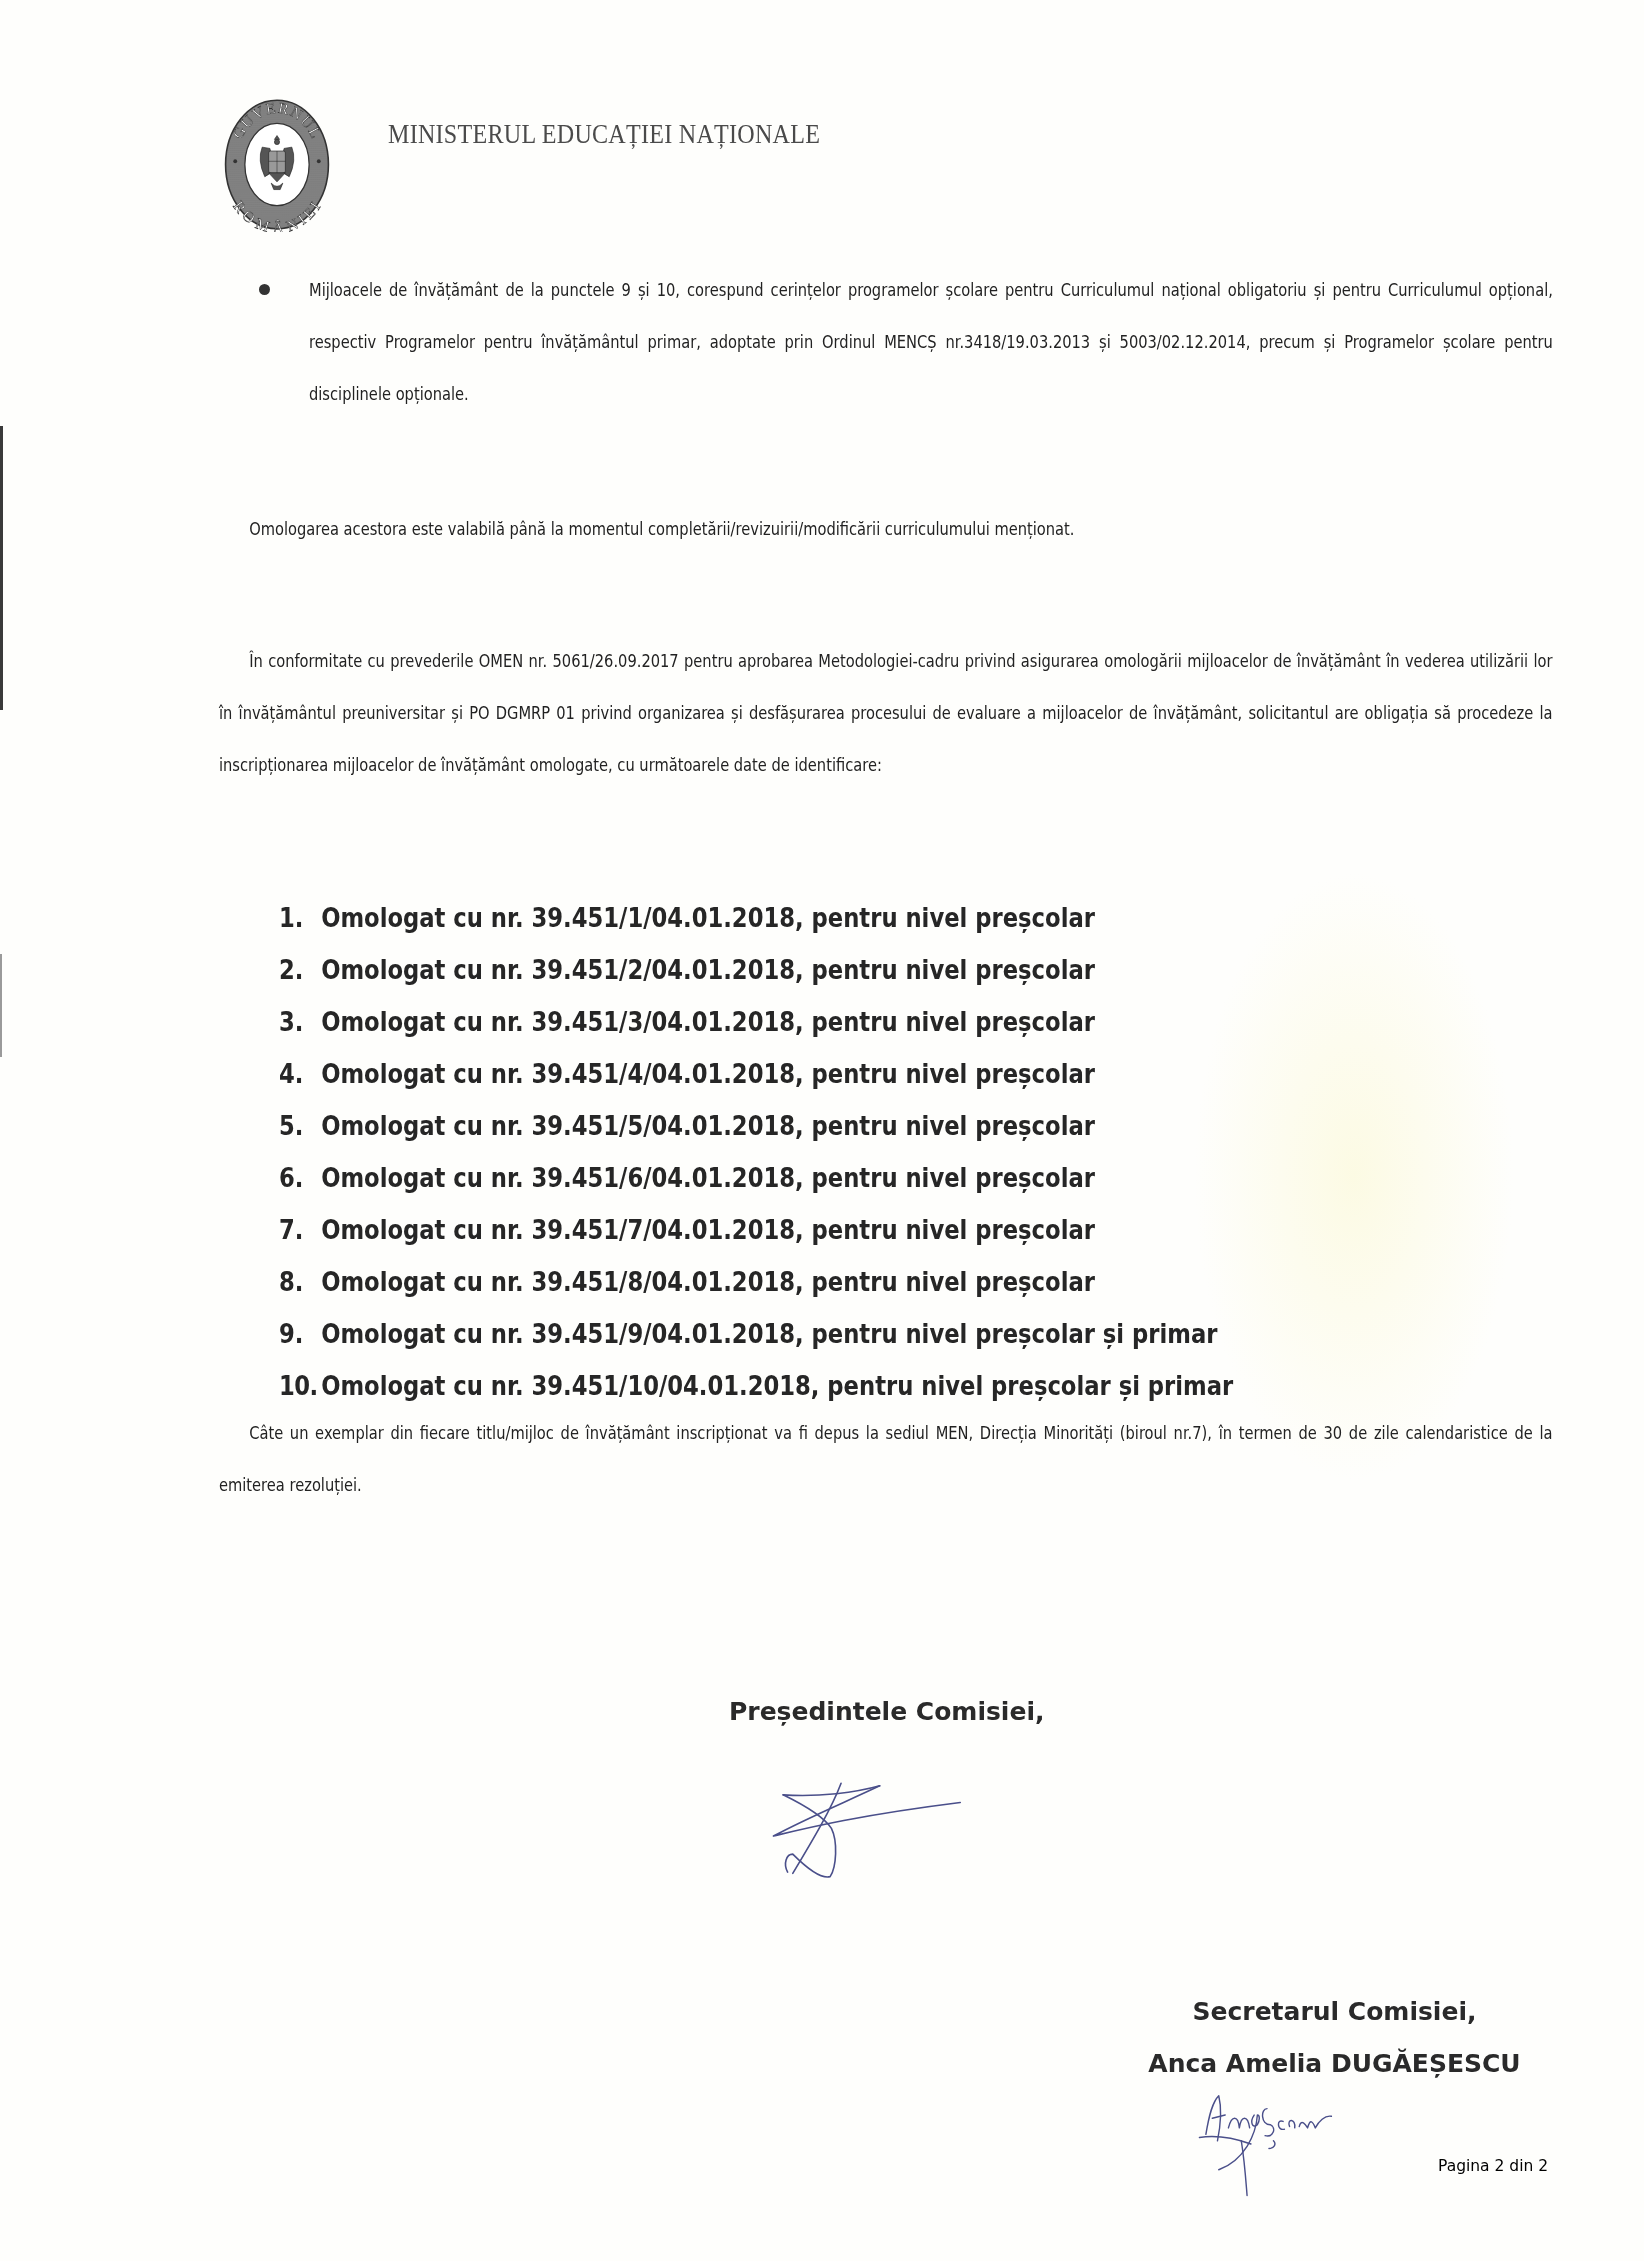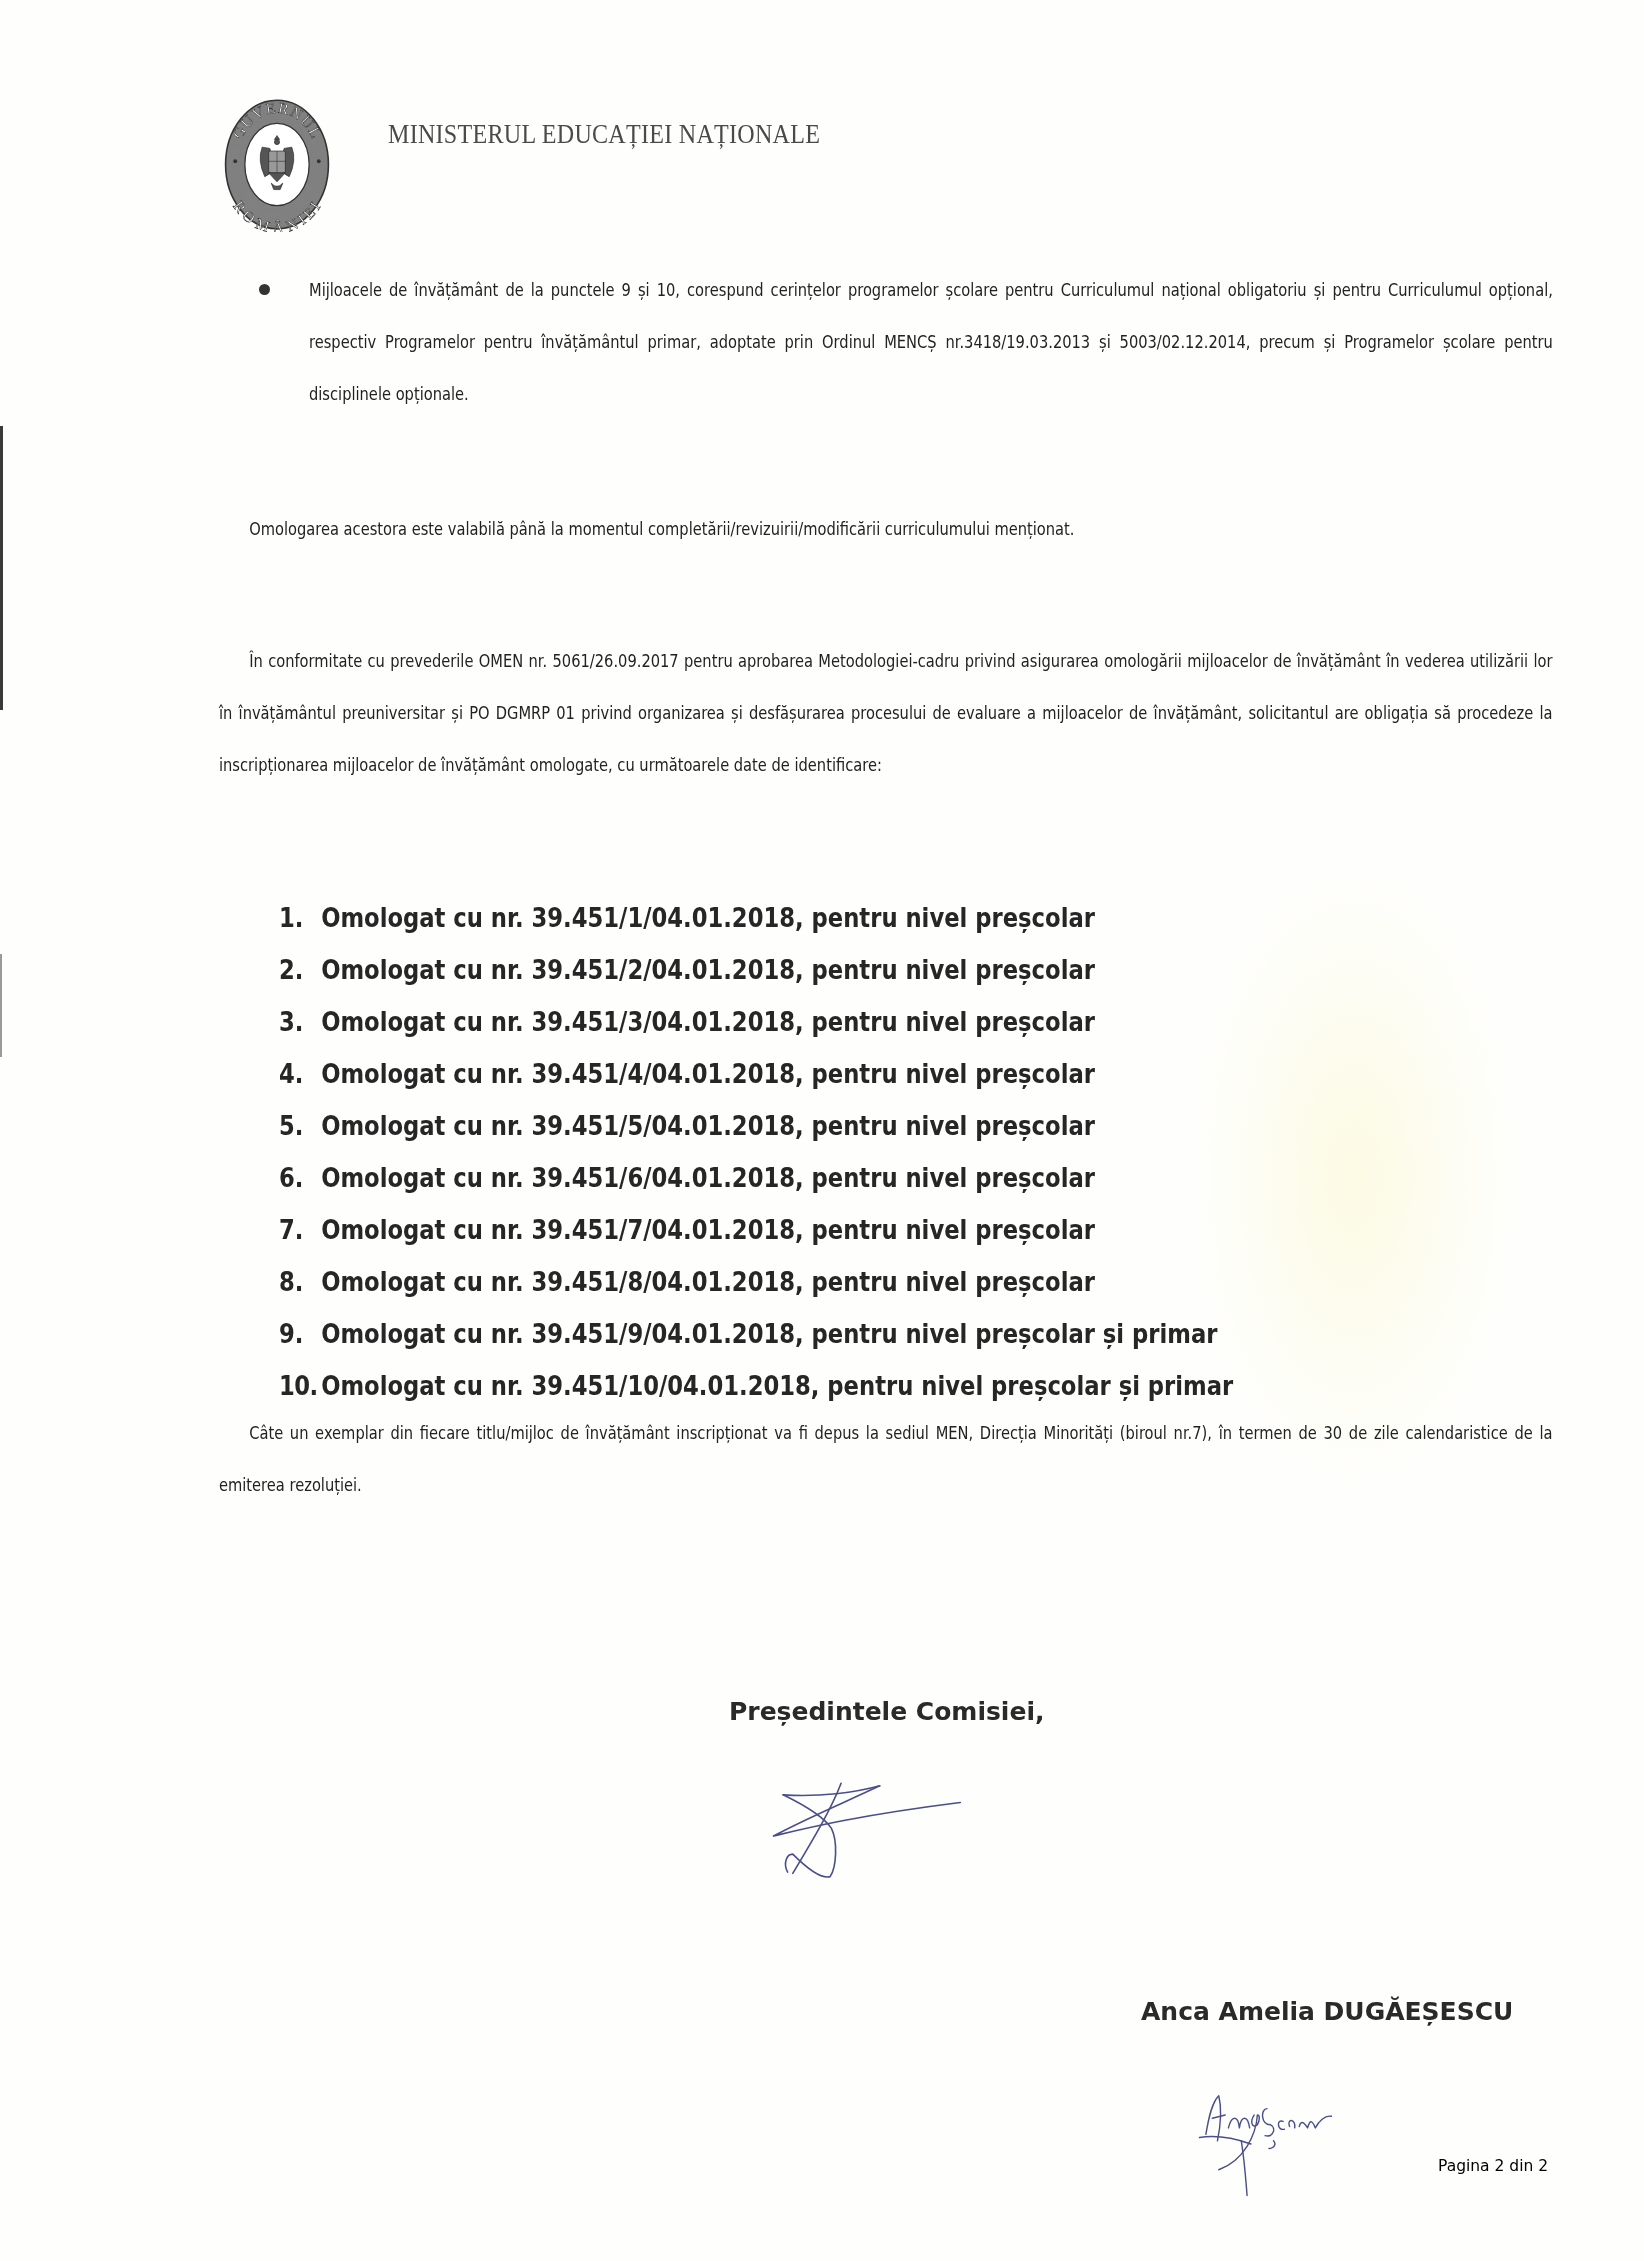--- a/index.html
+++ b/index.html
@@ -124,20 +124,21 @@
       width: 49px;
     }
     .numbered-list li.two-digit .num {
       width: 49px;
       letter-spacing: -0.6px;
     }
 
     
     .sig-block {
       position: absolute;
+      text-align: center;
       font-size: 25px;
       line-height: 52px;
       font-weight: bold;
       color: #2a2a2a;
       white-space: nowrap;
     }
     .sig-president {
       left: 729px;
       top: 1686px;
       width: 309px;
@@ -293,20 +294,21 @@
     <g fill="none" stroke="#4a4f8a" stroke-width="2.5" stroke-linecap="round" stroke-linejoin="round">
       <path d="M25 18 C 80 22, 140 14, 175 4"></path>
       <path d="M175 4 C 120 30, 60 55, 10 82 C 60 70, 140 50, 300 30"></path>
       <path d="M25 18 C 70 40, 90 55, 100 70 C 110 90, 108 130, 98 145 C 80 150, 50 120, 40 110 C 30 110, 25 125, 32 138"></path>
       <path d="M115 0 C 100 40, 70 90, 40 140"></path>
     </g>
   </svg>
 </div>
 
 <div class="sig-block sig-secretary">
+  <div>Secretarul Comisiei,</div>
   <div>Anca Amelia DUGĂEȘESCU</div>
 </div>
 <div class="signature-mark sig-mark-2">
   <svg width="206" height="110" viewBox="0 0 320 170" xmlns="http://www.w3.org/2000/svg">
     <g fill="none" stroke="#4a4f8a" stroke-width="2.2" stroke-linecap="round" stroke-linejoin="round">
       <path d="M20 70 C 25 40, 30 20, 40 10 C 45 30, 42 60, 38 80"></path>
       <path d="M30 45 L 50 40"></path>
       <path d="M55 60 C 60 40, 70 40, 72 60 C 75 40, 85 40, 88 60"></path>
       <path d="M95 40 C 88 50, 92 62, 100 55 C 104 48, 104 40, 100 40 C 98 70, 80 110, 40 125"></path>
       <path d="M10 75 C 40 70, 70 78, 90 85"></path>

